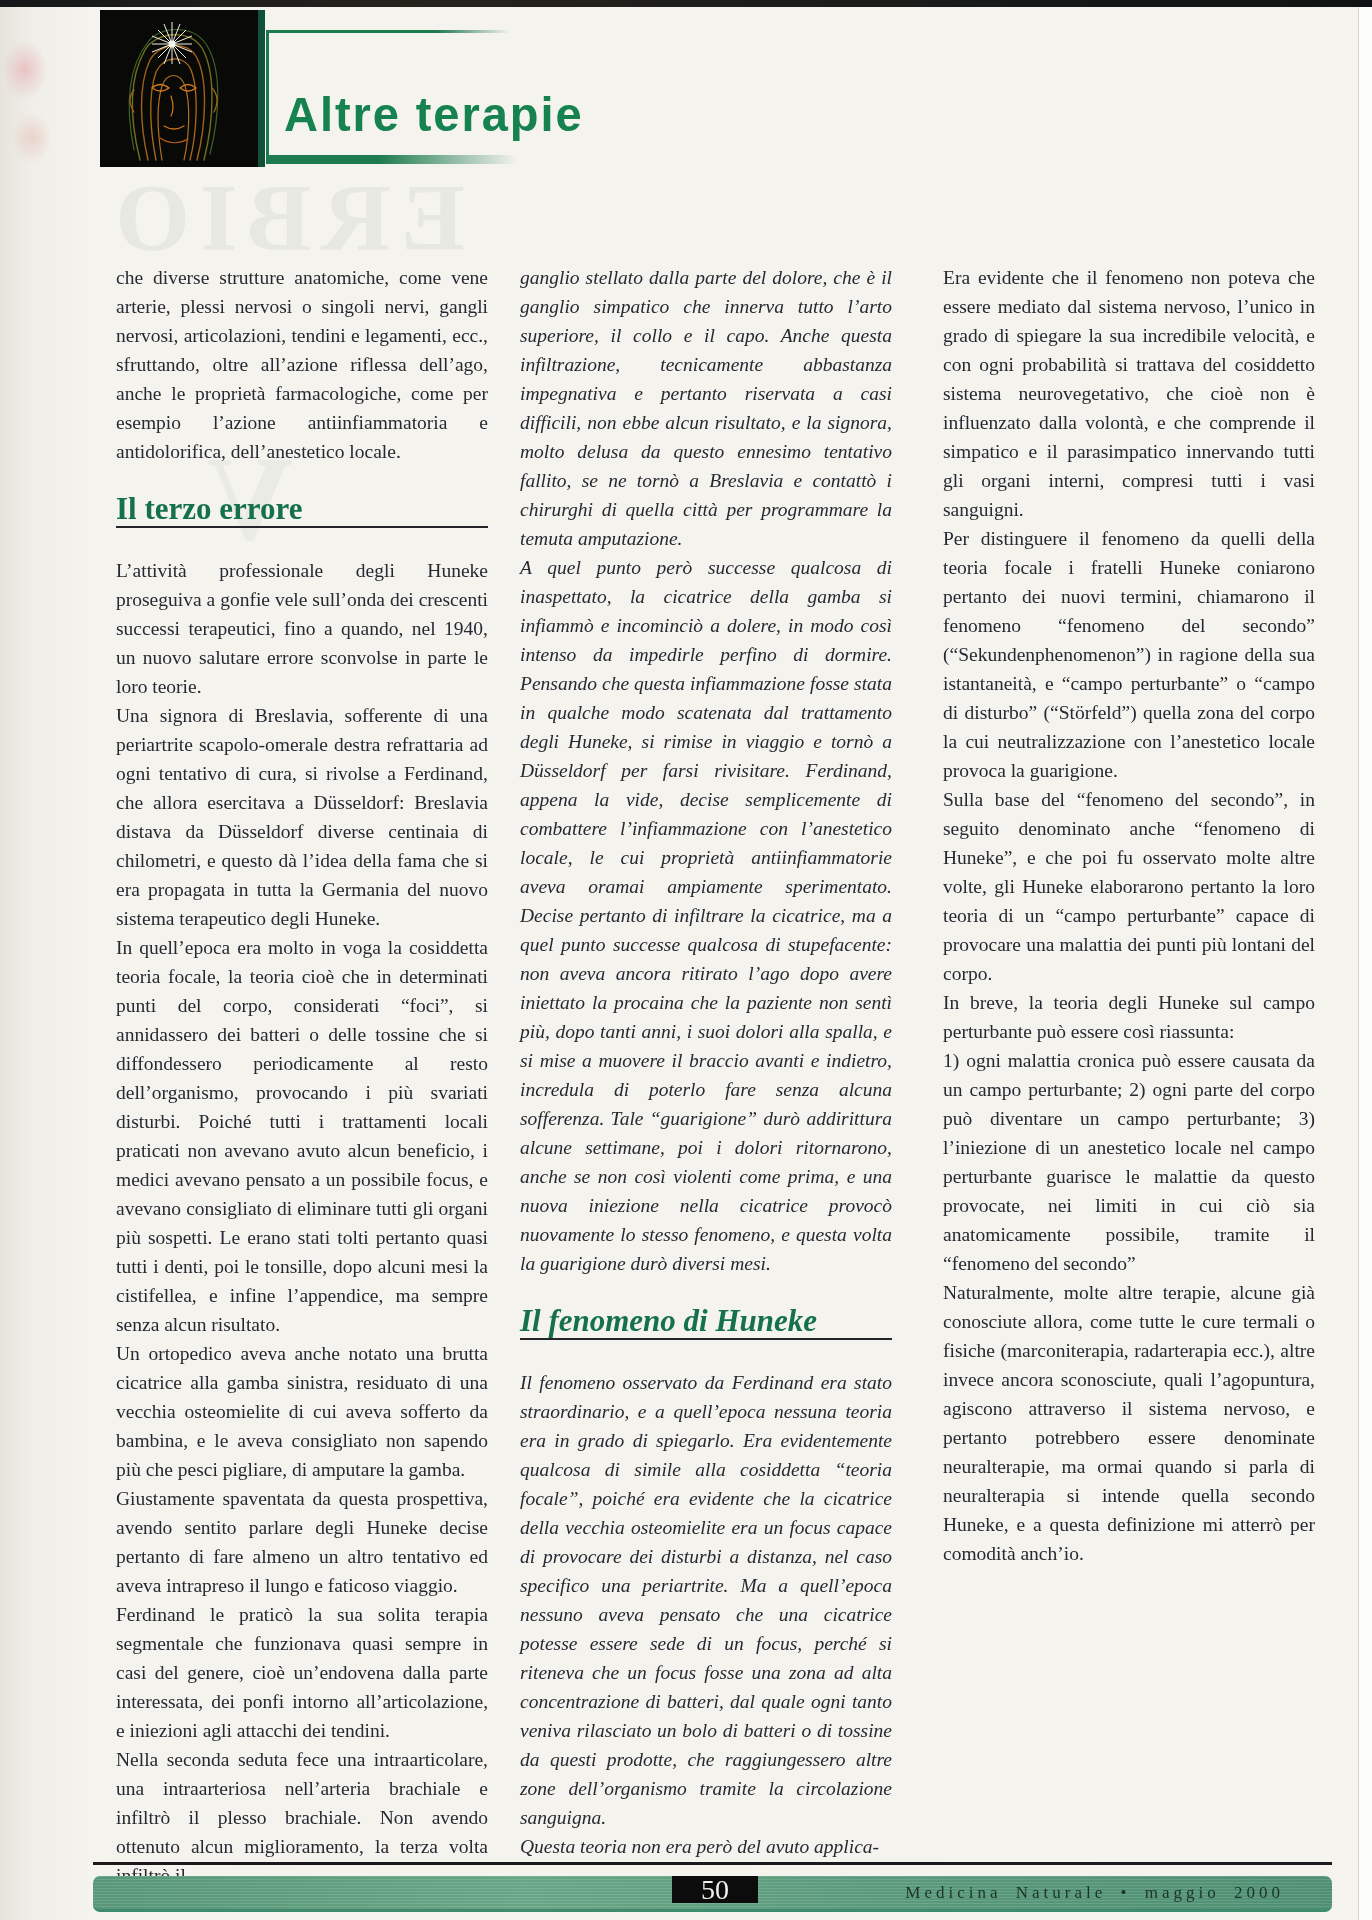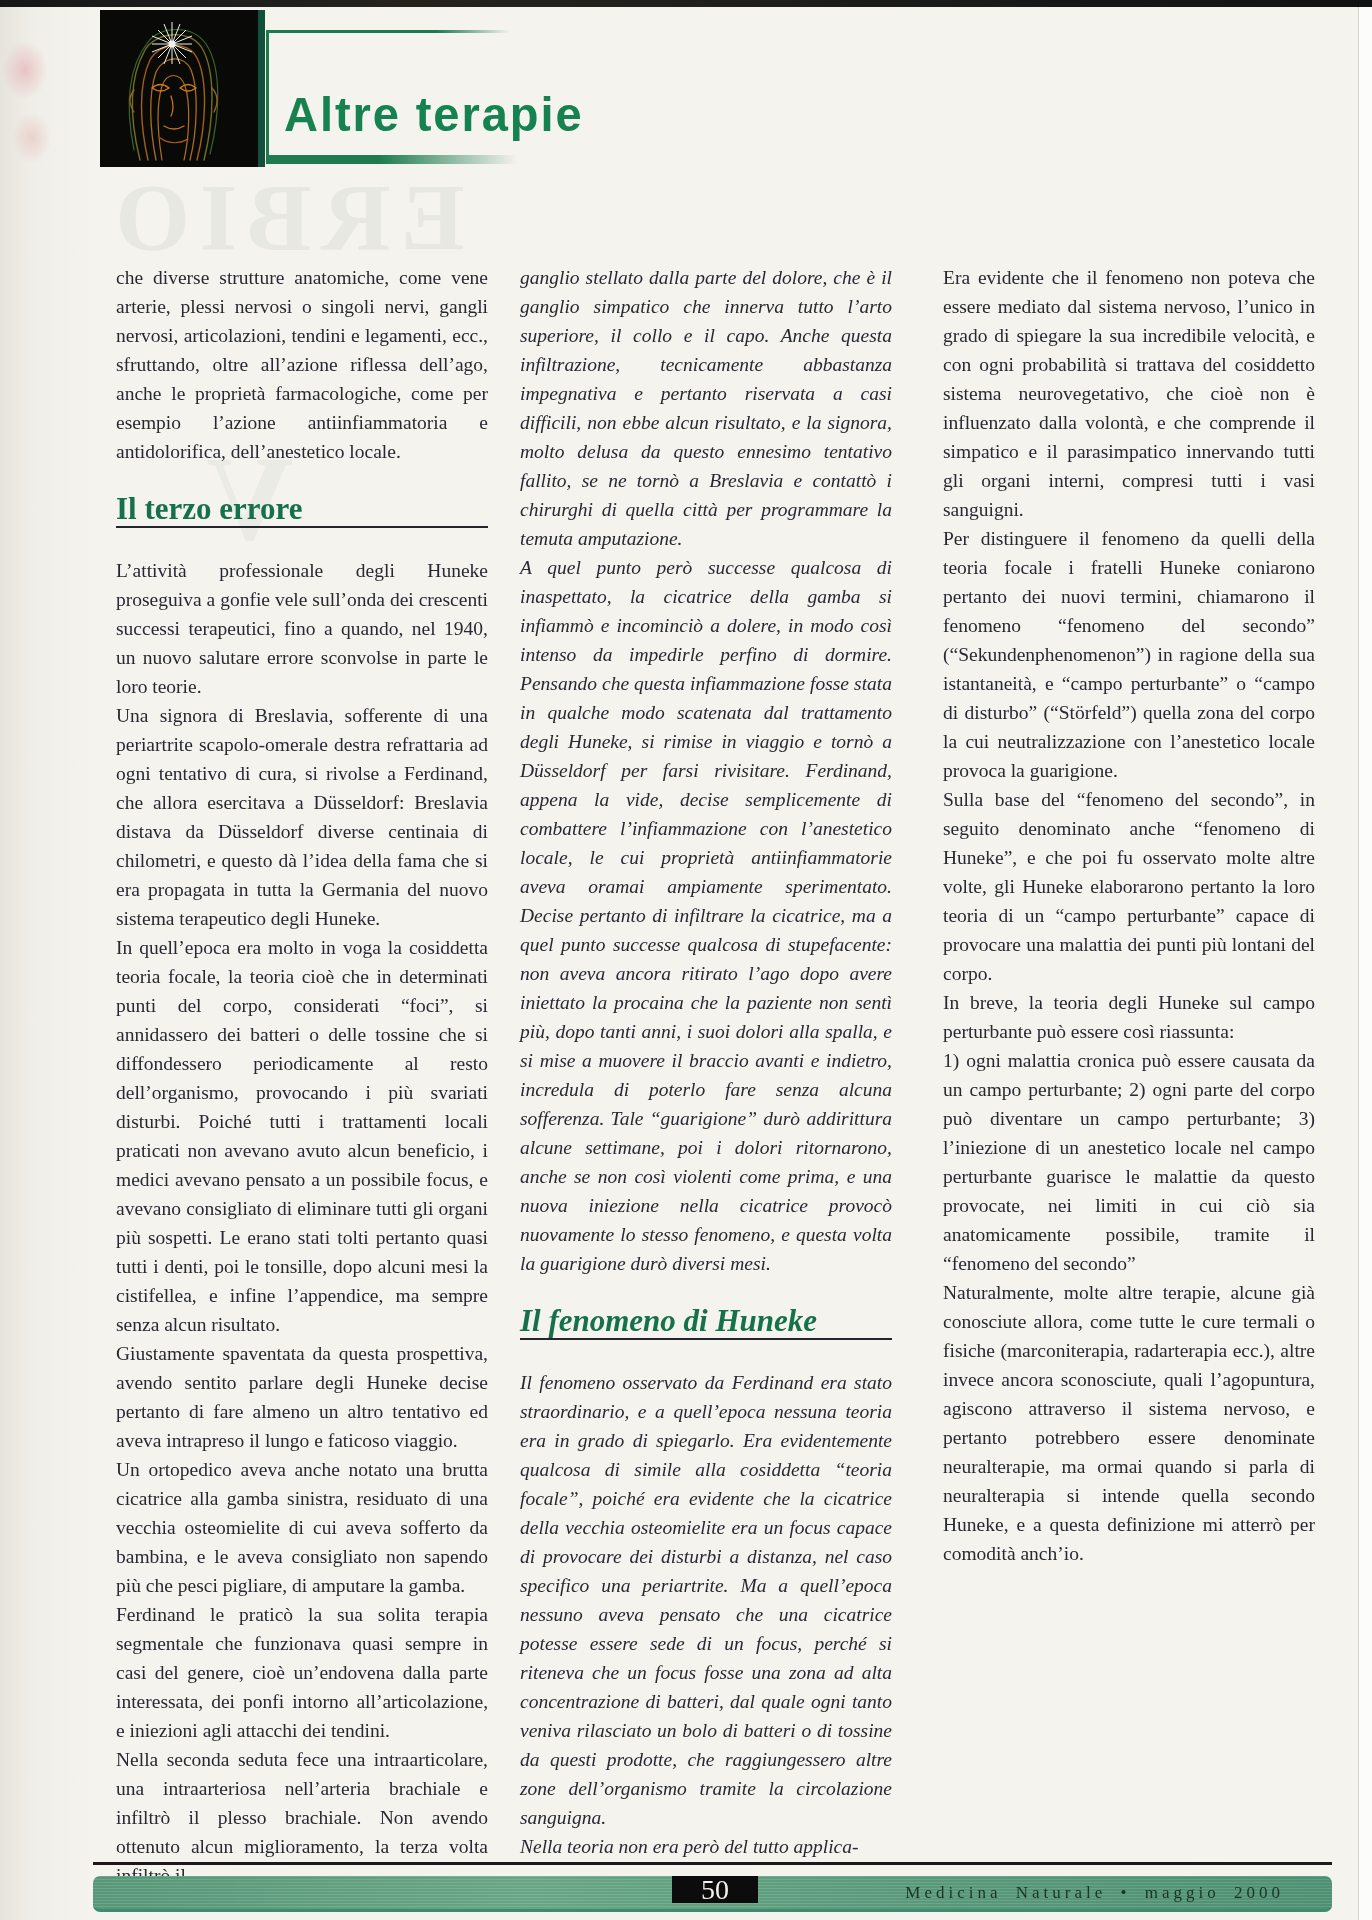--- a/index.html
+++ b/index.html
@@ -110,32 +110,32 @@
 <div class="ghost ghost2">V</div>
 
 <div class="article">
 
   <div class="col col-1">
     <p>che diverse strutture anatomiche, come vene arterie, plessi nervosi o singoli nervi, gangli nervosi, articolazioni, tendini e legamenti, ecc., sfruttando, oltre all’azione riflessa dell’ago, anche le proprietà farmacologiche, come per esempio l’azione antiinfiammatoria e antidolorifica, dell’anestetico locale.</p>
     <h2 class="col-heading">Il terzo errore</h2>
     <p>L’attività professionale degli Huneke proseguiva a gonfie vele sull’onda dei crescenti successi terapeutici, fino a quando, nel 1940, un nuovo salutare errore sconvolse in parte le loro teorie.</p>
     <p>Una signora di Breslavia, sofferente di una periartrite scapolo-omerale destra refrattaria ad ogni tentativo di cura, si rivolse a Ferdinand, che allora esercitava a Düsseldorf: Breslavia distava da Düsseldorf diverse centinaia di chilometri, e questo dà l’idea della fama che si era propagata in tutta la Germania del nuovo sistema terapeutico degli Huneke.</p>
     <p>In quell’epoca era molto in voga la cosiddetta teoria focale, la teoria cioè che in determinati punti del corpo, considerati “foci”, si annidassero dei batteri o delle tossine che si diffondessero periodicamente al resto dell’organismo, provocando i più svariati disturbi. Poiché tutti i trattamenti locali praticati non avevano avuto alcun beneficio, i medici avevano pensato a un possibile focus, e avevano consigliato di eliminare tutti gli organi più sospetti. Le erano stati tolti pertanto quasi tutti i denti, poi le tonsille, dopo alcuni mesi la cistifellea, e infine l’appendice, ma sempre senza alcun risultato.</p>
+    <p>Un ortopedico aveva anche notato una brutta cicatrice alla gamba sinistra, residuato di una vecchia osteomielite di cui aveva sofferto da bambina, e le aveva consigliato non sapendo più che pesci pigliare, di amputare la gamba.</p>
     <p>Giustamente spaventata da questa prospettiva, avendo sentito parlare degli Huneke decise pertanto di fare almeno un altro tentativo ed aveva intrapreso il lungo e faticoso viaggio.</p>
-    <p>Un ortopedico aveva anche notato una brutta cicatrice alla gamba sinistra, residuato di una vecchia osteomielite di cui aveva sofferto da bambina, e le aveva consigliato non sapendo più che pesci pigliare, di amputare la gamba.</p>
     <p>Ferdinand le praticò la sua solita terapia segmentale che funzionava quasi sempre in casi del genere, cioè un’endovena dalla parte interessata, dei ponfi intorno all’articolazione, e iniezioni agli attacchi dei tendini.</p>
     <p>Nella seconda seduta fece una intraarticolare, una intraarteriosa nell’arteria brachiale e infiltrò il plesso brachiale. Non avendo ottenuto alcun miglioramento, la terza volta infiltrò il</p>
   </div>
 
   <div class="col col-2">
     <p>ganglio stellato dalla parte del dolore, che è il ganglio simpatico che innerva tutto l’arto superiore, il collo e il capo. Anche questa infiltrazione, tecnicamente abbastanza impegnativa e pertanto riservata a casi difficili, non ebbe alcun risultato, e la signora, molto delusa da questo ennesimo tentativo fallito, se ne tornò a Breslavia e contattò i chirurghi di quella città per programmare la temuta amputazione.</p>
     <p>A quel punto però successe qualcosa di inaspettato, la cicatrice della gamba si infiammò e incominciò a dolere, in modo così intenso da impedirle perfino di dormire. Pensando che questa infiammazione fosse stata in qualche modo scatenata dal trattamento degli Huneke, si rimise in viaggio e tornò a Düsseldorf per farsi rivisitare. Ferdinand, appena la vide, decise semplicemente di combattere l’infiammazione con l’anestetico locale, le cui proprietà antiinfiammatorie aveva oramai ampiamente sperimentato. Decise pertanto di infiltrare la cicatrice, ma a quel punto successe qualcosa di stupefacente: non aveva ancora ritirato l’ago dopo avere iniettato la procaina che la paziente non sentì più, dopo tanti anni, i suoi dolori alla spalla, e si mise a muovere il braccio avanti e indietro, incredula di poterlo fare senza alcuna sofferenza. Tale “guarigione” durò addirittura alcune settimane, poi i dolori ritornarono, anche se non così violenti come prima, e una nuova iniezione nella cicatrice provocò nuovamente lo stesso fenomeno, e questa volta la guarigione durò diversi mesi.</p>
     <h2 class="col-heading">Il fenomeno di Huneke</h2>
     <p>Il fenomeno osservato da Ferdinand era stato straordinario, e a quell’epoca nessuna teoria era in grado di spiegarlo. Era evidentemente qualcosa di simile alla cosiddetta “teoria focale”, poiché era evidente che la cicatrice della vecchia osteomielite era un focus capace di provocare dei disturbi a distanza, nel caso specifico una periartrite. Ma a quell’epoca nessuno aveva pensato che una cicatrice potesse essere sede di un focus, perché si riteneva che un focus fosse una zona ad alta concentrazione di batteri, dal quale ogni tanto veniva rilasciato un bolo di batteri o di tossine da questi prodotte, che raggiungessero altre zone dell’organismo tramite la circolazione sanguigna.</p>
-    <p>Nella teoria non era però del tutto applica-</p>
+    <p>Questa teoria non era però del avuto applica-</p>
   </div>
 
   <div class="col col-3">
     <p>Era evidente che il fenomeno non poteva che essere mediato dal sistema nervoso, l’unico in grado di spiegare la sua incredibile velocità, e con ogni probabilità si trattava del cosiddetto sistema neurovegetativo, che cioè non è influenzato dalla volontà, e che comprende il simpatico e il parasimpatico innervando tutti gli organi interni, compresi tutti i vasi sanguigni.</p>
     <p>Per distinguere il fenomeno da quelli della teoria focale i fratelli Huneke coniarono pertanto dei nuovi termini, chiamarono il fenomeno “fenomeno del secondo” (“Sekundenphenomenon”) in ragione della sua istantaneità, e “campo perturbante” o “campo di disturbo” (“Störfeld”) quella zona del corpo la cui neutralizzazione con l’anestetico locale provoca la guarigione.</p>
     <p>Sulla base del “fenomeno del secondo”, in seguito denominato anche “fenomeno di Huneke”, e che poi fu osservato molte altre volte, gli Huneke elaborarono pertanto la loro teoria di un “campo perturbante” capace di provocare una malattia dei punti più lontani del corpo.</p>
     <p>In breve, la teoria degli Huneke sul campo perturbante può essere così riassunta:</p>
     <p>1) ogni malattia cronica può essere causata da un campo perturbante; 2) ogni parte del corpo può diventare un campo perturbante; 3) l’iniezione di un anestetico locale nel campo perturbante guarisce le malattie da questo provocate, nei limiti in cui ciò sia anatomicamente possibile, tramite il “fenomeno del secondo”</p>
     <p>Naturalmente, molte altre terapie, alcune già conosciute allora, come tutte le cure termali o fisiche (marconiterapia, radarterapia ecc.), altre invece ancora sconosciute, quali l’agopuntura, agiscono attraverso il sistema nervoso, e pertanto potrebbero essere denominate neuralterapie, ma ormai quando si parla di neuralterapia si intende quella secondo Huneke, e a questa definizione mi atterrò per comodità anch’io.</p>
   </div>

